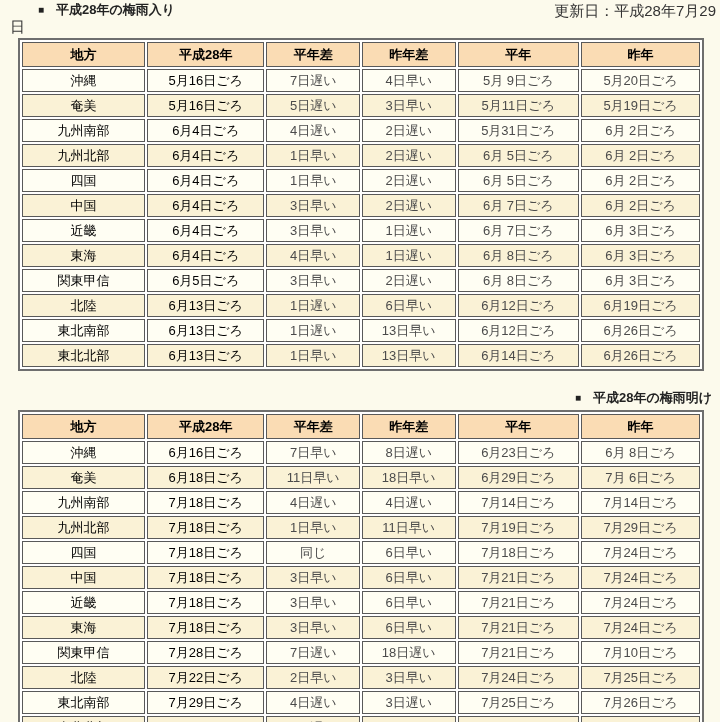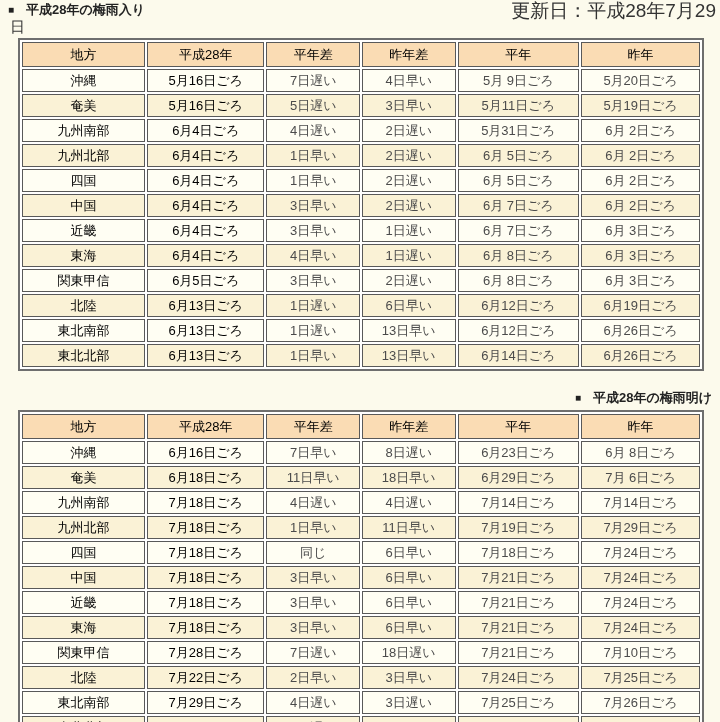--- a/index.html
+++ b/index.html
@@ -21,36 +21,37 @@
     width:720px;
     background:var(--page-bg);
     font-family:"Liberation Sans","DejaVu Sans",sans-serif;
   }
   .page{padding:2px 8px 10px 8px;}
   .header-line{
     display:flex;
     justify-content:space-between;
     align-items:flex-end;
     line-height:16px;
+    margin-left:30px;
   }
   .section-title{
     font-weight:bold;
     font-size:13px;
     color:var(--title-color);
     line-height:16px;
     white-space:nowrap;
   }
   .bullet{
     font-size:10px;
     margin-right:12px;
     position:relative;
     top:-1px;
   }
   .updated{
-    font-size:19px;
+    font-size:15px;
     color:var(--updated-color);
     white-space:nowrap;
     margin-right:-4px;
   }
   .updated-wrap{
     font-size:15px;
     color:var(--updated-color);
     line-height:16px;
     padding-left:2px;
   }
@@ -68,21 +69,21 @@
     border:1px solid var(--cell-border);
     text-align:center;
     font-size:13px;
     line-height:15px;
     overflow:hidden;
   }
   th{
     background:var(--header-bg);
     color:var(--text-strong);
     padding:4px 4px;
-    font-weight:normal;
+    font-weight:bold;
   }
   td{padding:3px 2px;}
   td.em{font-weight:normal;color:var(--text-strong);}
   td.plain{font-weight:normal;color:var(--text-plain);}
   tr.r-odd td{background:var(--row-light);}
   tr.r-even td{background:var(--row-cream);}
   .section-title.second{margin-top:19px;margin-bottom:2px;text-align:right;}
   col.c1{width:18.4%;} col.c2{width:17.6%;} col.c3{width:14.0%;}
   col.c4{width:14.0%;} col.c5{width:18.2%;} col.c6{width:17.8%;}
 </style>

